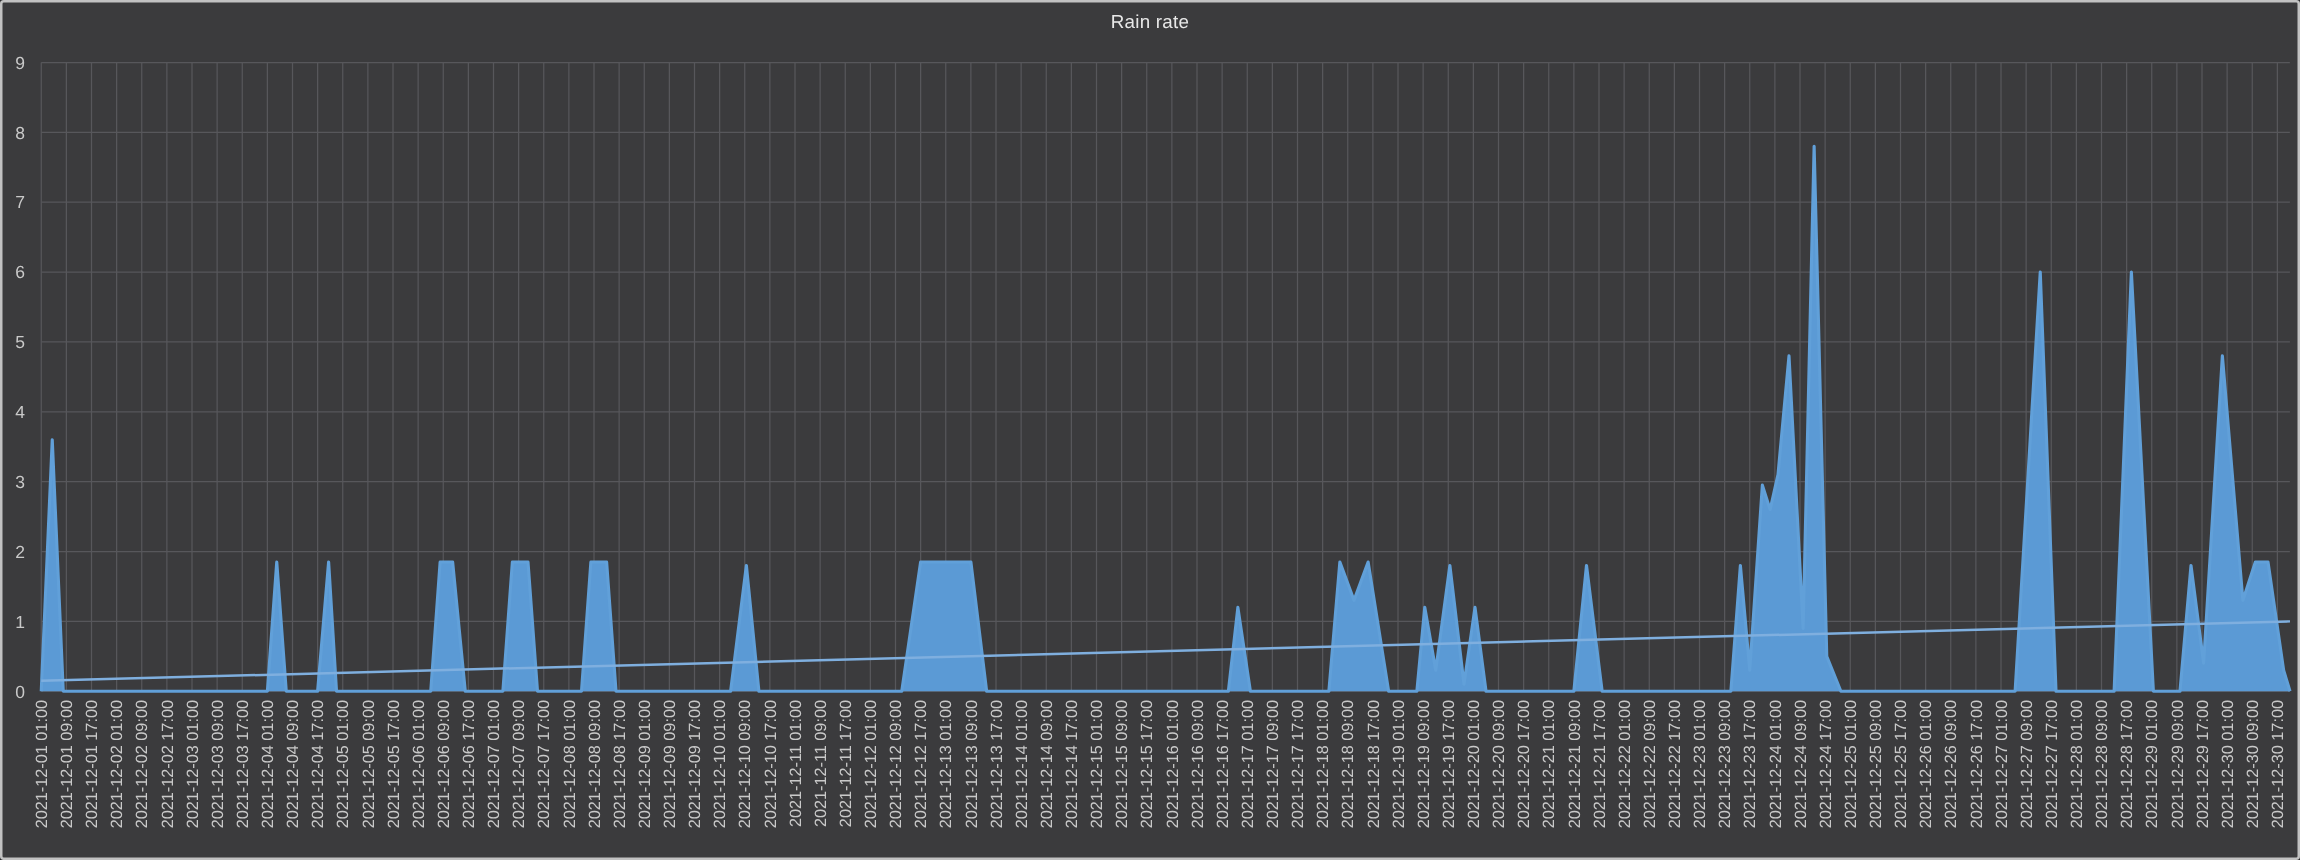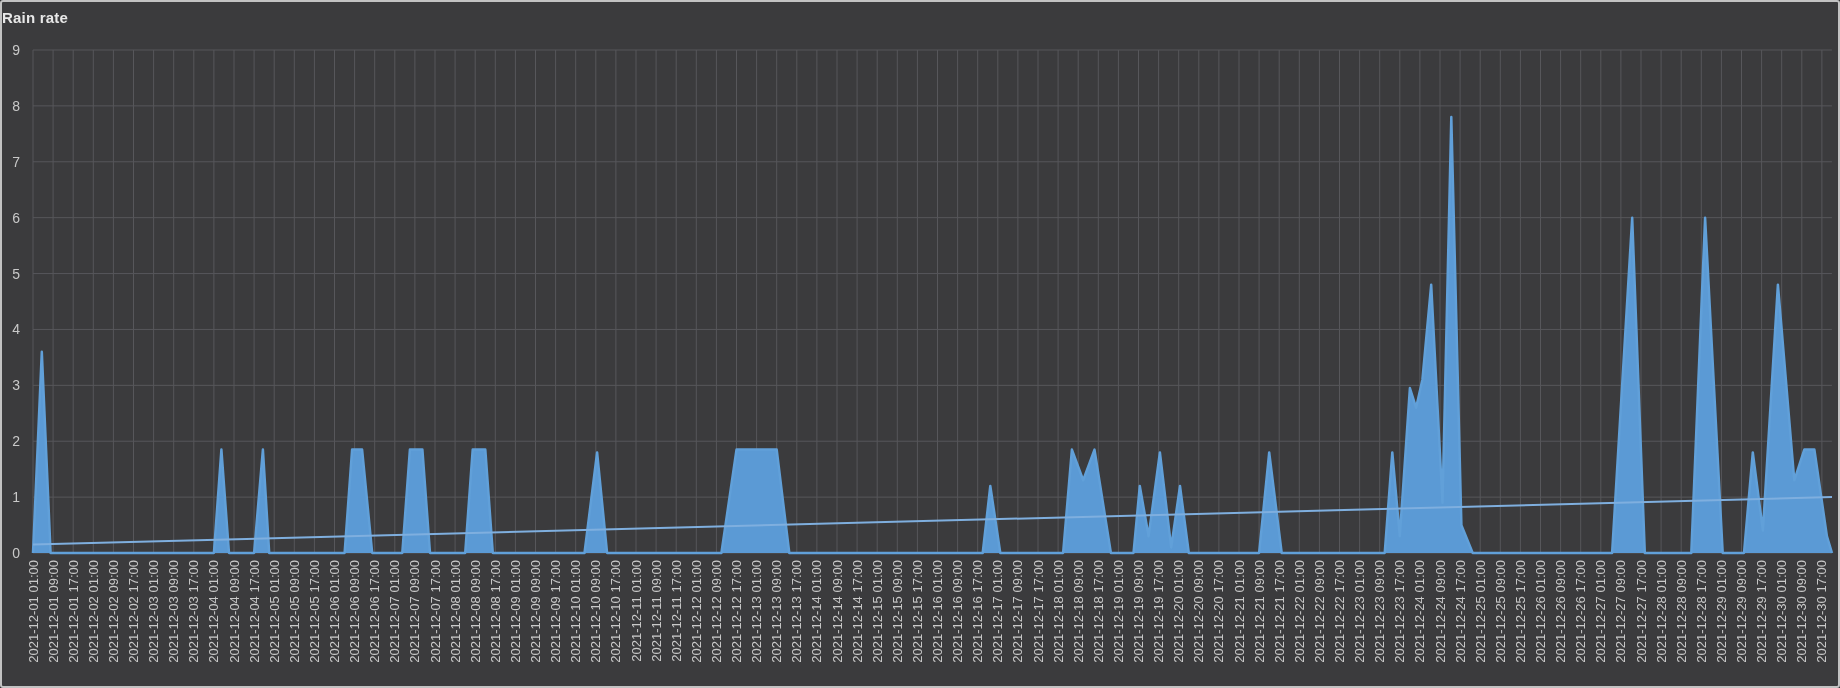--- a/index.html
+++ b/index.html
@@ -7,21 +7,22 @@
     position:relative;
     width:1836px;height:684px;
     background:#3b3b3d;
     border:2px solid #c2c2c2;
     border-radius:3px;
     overflow:hidden;
     font-family:"Liberation Sans", sans-serif;
   }
   .chart-title{
     position:absolute;top:7px;left:0;width:100%;
-    font-size:15px;font-weight:bold;
+    text-align:center;
+    font-size:15px;font-weight:normal;
     color:#e8e8e8;
     letter-spacing:0.2px;
   }
   svg{position:absolute;left:0;top:0;}
   text{font-family:"Liberation Sans", sans-serif;}
 </style>
 </head>
 <body>
 
 <div class="frame">

